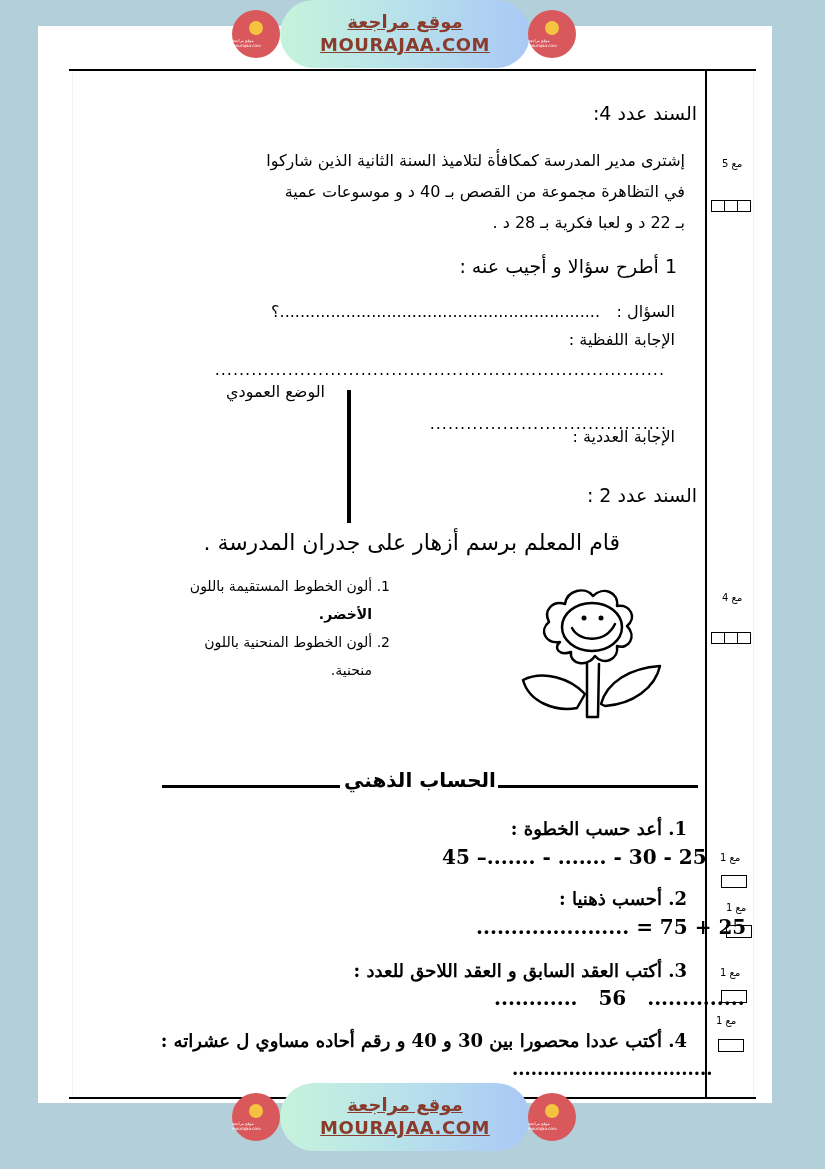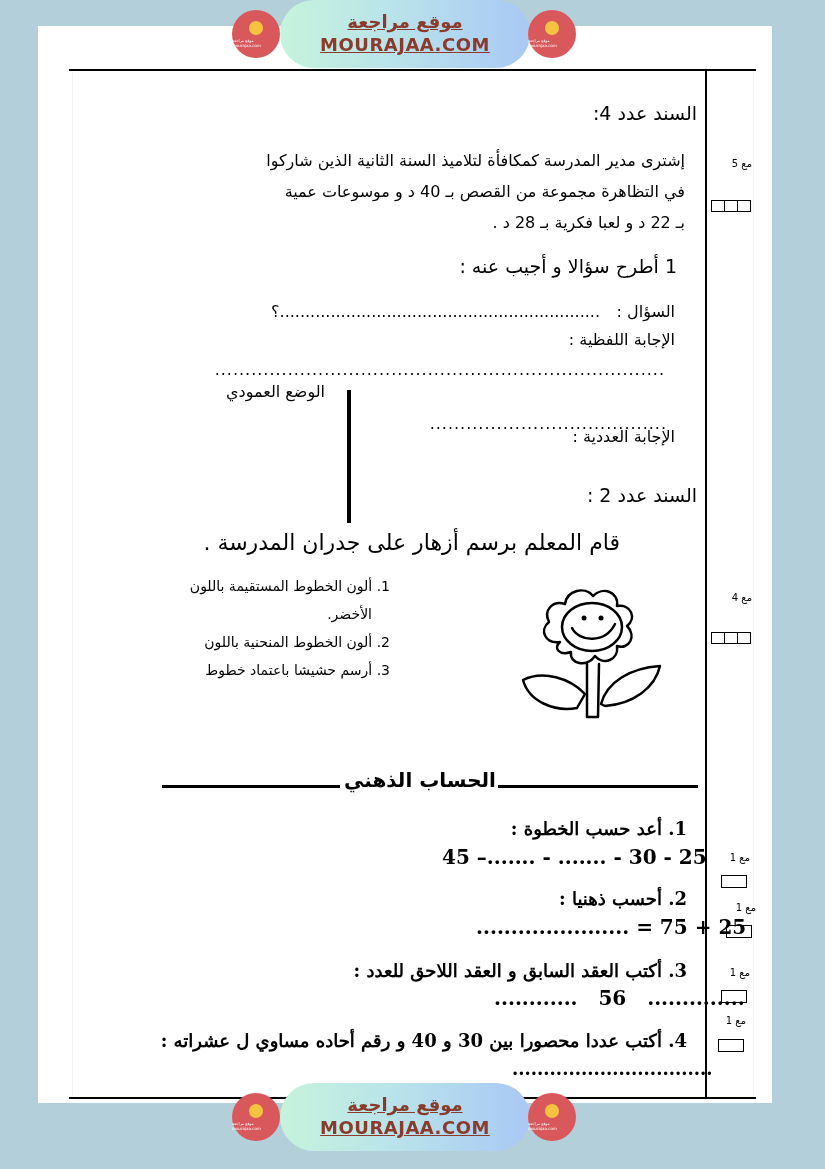--- a/index.html
+++ b/index.html
@@ -40,21 +40,21 @@
   .badge .tiny { font-size: 4px; color: #fff; line-height: 5px; }
 
   .ar-block { position: absolute; direction: rtl; text-align: right; }
   .h-bold { font-weight: normal; font-size: 19px; }
   .txt { font-size: 16px; line-height: 31px; }
   .txt2 { font-size: 16px; line-height: 24px; }
   .dots { letter-spacing: 1px; }
 
   .vline { position: absolute; left: 347px; top: 390px; width: 4px; height: 133px; background: #000; }
 
-  .score { position: absolute; font-size: 10px; direction: rtl; text-align: right; }
+  .score { position: absolute; font-size: 10px; direction: rtl; text-align: left; }
   .boxes3 { position: absolute; display: flex; border: 1px solid #000; }
   .boxes3 span { width: 12px; height: 10px; border-left: 1px solid #000; }
   .boxes3 span:first-child { border-left: none; }
   .box1 { position: absolute; width: 24px; height: 11px; border: 1.5px solid #000; }
 
   .divider-line { position: absolute; height: 3px; background: #000; top: 785px; }
   .mental-title { position: absolute; left: 340px; top: 768px; width: 160px; text-align: center; font-weight: bold; font-size: 20px; direction: rtl; }
 
   .serif-bold { font-family: "DejaVu Serif", "Liberation Serif", serif; font-weight: bold; }
   .flower { position: absolute; left: 515px; top: 582px; }
@@ -106,23 +106,23 @@
     <span></span>
     <span></span>
     <span></span>
   </div>
 
 <div class="ar-block h-bold" style="right:128px; top:484px;">السند عدد 2 :</div>
 <div class="ar-block" style="right:205px; top:530px; font-size:22px;">قام المعلم برسم أزهار على جدران المدرسة .</div>
 
 <div class="ar-block" style="right:435px; top:572px; width:260px; font-size:14px; line-height:28px;">
   <div><span>1.</span> <span>ألون الخطوط المستقيمة باللون</span></div>
-  <div style="padding-right:18px;">الأخضر.</div>
+  <div style="padding-right:18px;font-weight:bold;">الأخضر.</div>
   <div><span>2.</span> <span>ألون الخطوط المنحنية باللون</span></div>
-  <div><span>3.</span> <span>أرسم حشيشا باعتماد خطوط</span></div>
+  <div style="padding-right:18px;">منحنية.</div>
 </div>
 
 <svg class="flower" width="150" height="140" viewBox="0 0 150 140">
   <g fill="none" stroke="#000" stroke-width="2.5" stroke-linecap="round" stroke-linejoin="round">
     <path d="M45,60 C30,62 24,48 34,40 C28,28 38,18 50,22 C52,8 70,4 78,14 C88,4 104,10 102,24 C116,22 122,36 112,44 C122,54 114,68 102,64 C104,78 88,84 80,74 C72,86 54,82 56,70 C44,74 38,66 45,60 Z"></path>
     <ellipse cx="77" cy="45" rx="30" ry="24"></ellipse>
     <path d="M57,46 C64,60 90,62 100,42"></path>
     <path d="M72,82 L72,135 L83,135 L84,82"></path>
     <path d="M70,112 C55,96 28,88 8,98 C14,120 40,130 62,126 Z"></path>
     <path d="M86,122 C92,100 115,86 145,84 C140,106 118,122 90,124 Z"></path>

